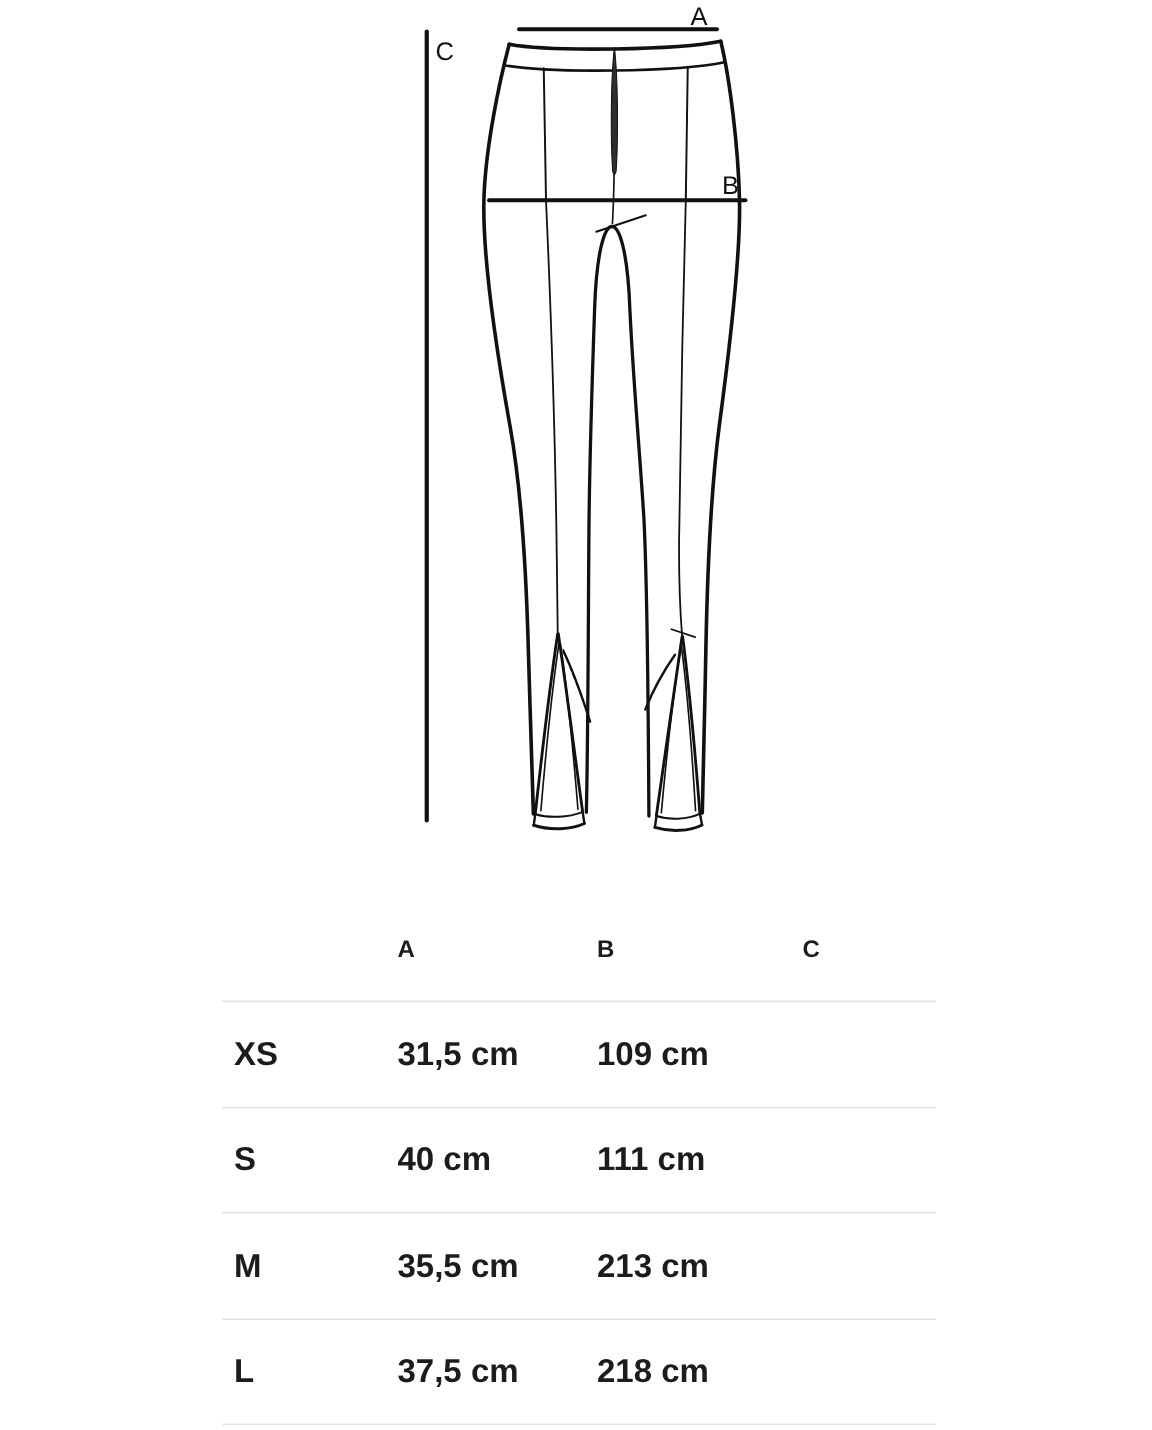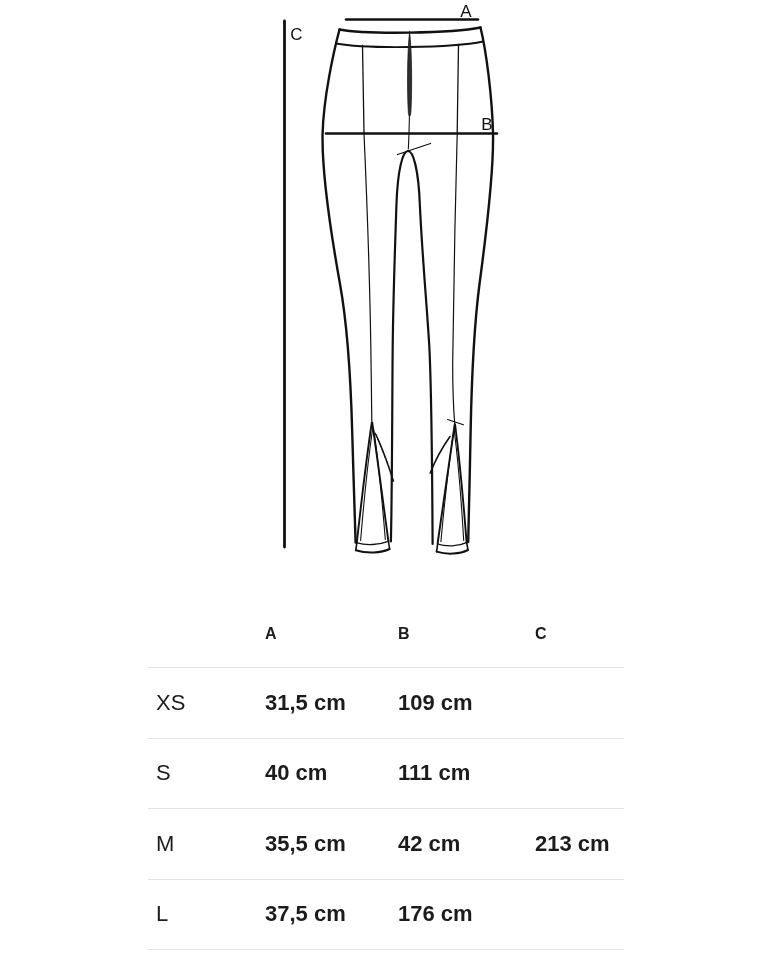--- a/index.html
+++ b/index.html
@@ -17,21 +17,21 @@
     position:absolute;left:148px;top:600px;width:476px;
   }
   .thead,.trow{
     display:grid;grid-template-columns:117px 133px 137px 89px;
     align-items:center;border-bottom:1px solid #e3e3e3;box-sizing:border-box;
   }
   .thead{height:68px;}
   .thead .cell{font-size:16px;font-weight:bold;letter-spacing:.3px;}
   .trow{height:70.5px;}
   .trow .cell{font-size:22px;font-weight:700;}
-  .cell.size{font-weight:normal;padding-left:8px;}
+  .cell.size{font-weight:bold;padding-left:8px;}
 </style>
 </head>
 <body>
 
 <div class="stage">
 
   <svg class="diagram-svg" width="768" height="600" viewBox="0 0 768 600">
 
     <g stroke="#111" fill="none" stroke-linecap="round">
       <path d="M346,19.5 H478" stroke-width="2.6"></path>
@@ -105,24 +105,23 @@
 
     <div class="trow">
       <div class="cell size">S</div>
       <div class="cell">40 cm</div>
       <div class="cell">111 cm</div>
     </div>
 
     <div class="trow">
       <div class="cell size">M</div>
       <div class="cell">35,5 cm</div>
-      <div class="cell">42 cm</div>
       <div class="cell">213 cm</div>
     </div>
 
     <div class="trow">
       <div class="cell size">L</div>
       <div class="cell">37,5 cm</div>
-      <div class="cell">176 cm</div>
+      <div class="cell">218 cm</div>
     </div>
   </div>
 
 </div>
 
 </body></html>

